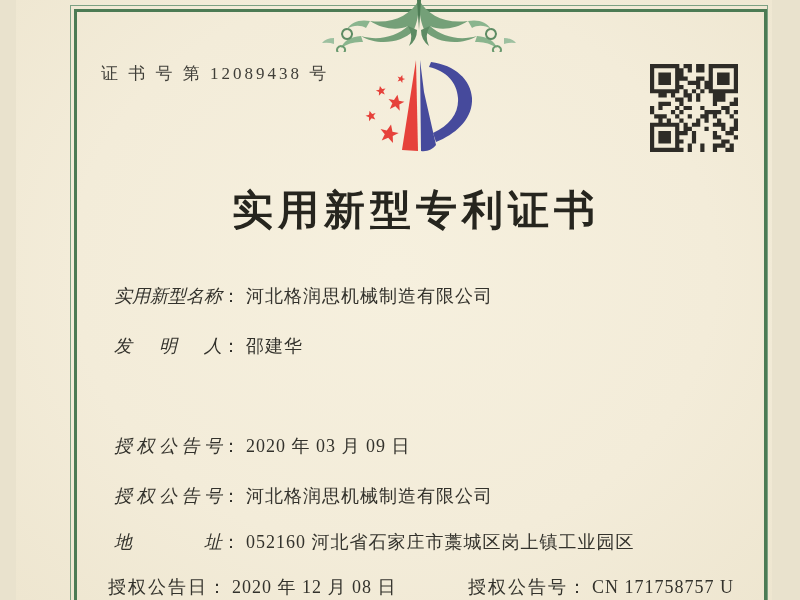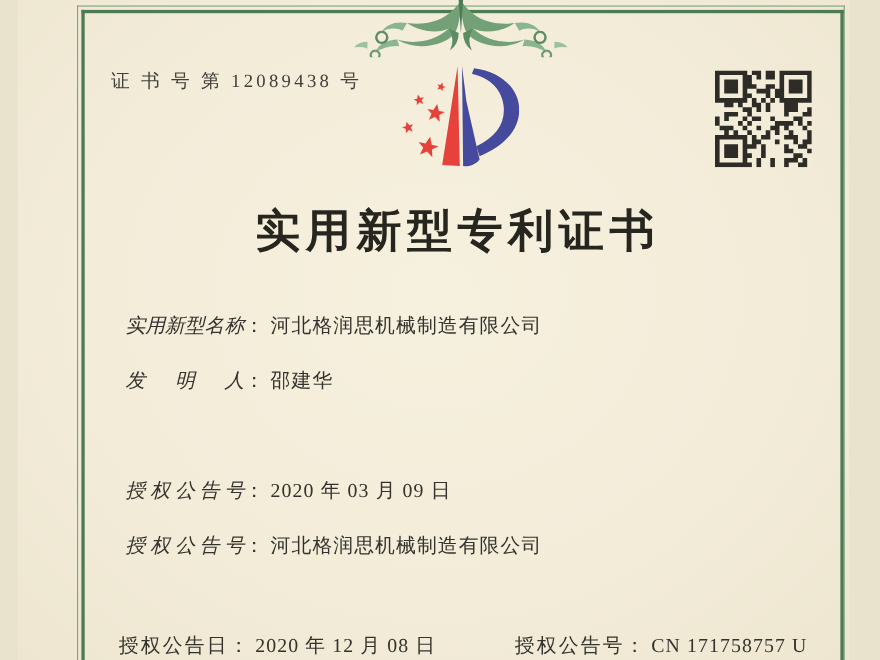--- a/index.html
+++ b/index.html
@@ -103,20 +103,23 @@
   </div>
   <div class="field-row" style="top:334px">
     <span class="flabel">发明人</span><span class="colon">：</span><span class="fvalue">邵建华</span>
   </div>
   <div class="field-row" style="top:434px">
     <span class="flabel">授权公告号</span><span class="colon">：</span><span class="fvalue">2020 年 03 月 09 日</span>
   </div>
   <div class="field-row" style="top:484px">
     <span class="flabel">授权公告号</span><span class="colon">：</span><span class="fvalue">河北格润思机械制造有限公司</span>
   </div>
+  <div class="field-row" style="top:530px">
+    <span class="flabel">地址</span><span class="colon">：</span><span class="fvalue">052160 河北省石家庄市藁城区岗上镇工业园区</span>
+  </div>
 
   <div class="footer-group fg-1">
     <span class="glabel">授权公告日</span><span class="colon">：</span><span class="fvalue">2020 年 12 月 08 日</span>
   </div>
   <div class="footer-group fg-2">
     <span class="glabel">授权公告号</span><span class="colon">：</span><span class="fvalue">CN 171758757 U</span>
   </div>
 
 </div>
 

